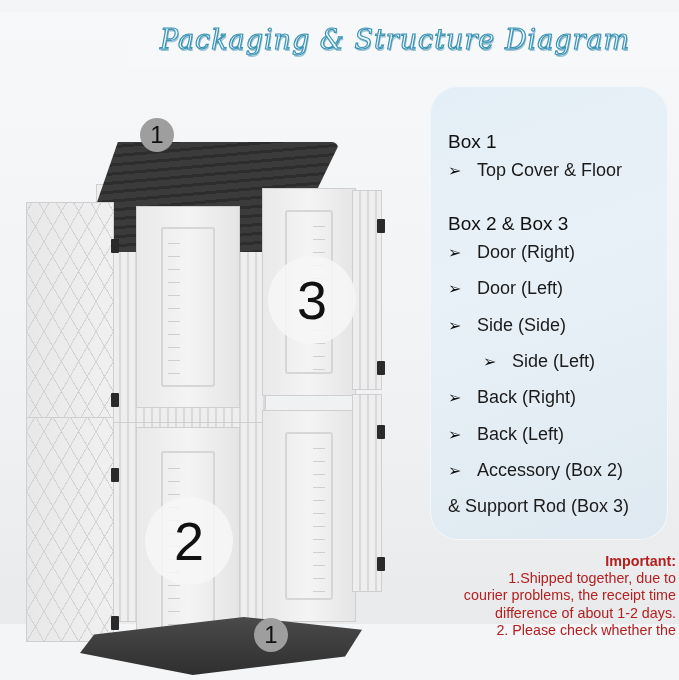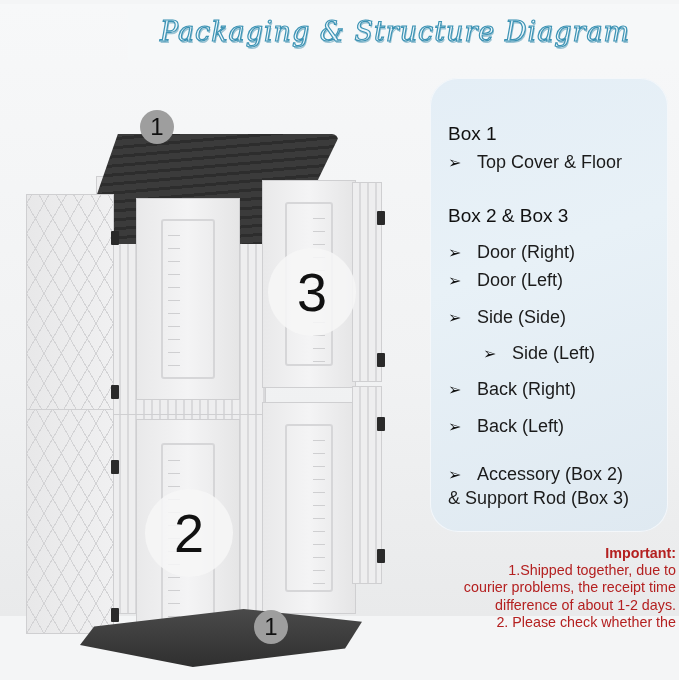--- a/index.html
+++ b/index.html
@@ -1,19 +1,19 @@
 <!DOCTYPE html>
 <html><head>
 <meta charset="utf-8">
 <style>
   * { box-sizing: border-box; margin: 0; padding: 0; }
   html, body { width: 679px; height: 680px; overflow: hidden; background: #f4f5f6; }
   body { font-family: "Liberation Sans", sans-serif; position: relative; }
 
-  .canvas { position: absolute; left: 0; top: 4px; width: 679px; height: 612px;
+  .canvas { position: absolute; left: 0; top: 12px; width: 679px; height: 612px;
     background: linear-gradient(180deg, #f7f8f9 0%, #f1f2f3 60%, #e9eaeb 100%); }
 
   .title-band { position: absolute; left: 128px; top: 6px; width: 551px; height: 50px; background: #f6f8f9; }
   .title { position: absolute; left: 160px; top: 12px; font-family: "DejaVu Serif", serif;
     font-style: italic; font-size: 27px; letter-spacing: 1px; color: #eaf6fb;
     -webkit-text-stroke: 1.2px #3d93b4; text-shadow: 1px 2px 0 #9cc4d4; white-space: nowrap; }
 
   
   .panel { position: absolute; left: 430px; top: 74px; width: 238px; height: 454px;
     border-radius: 28px; background: linear-gradient(160deg, #e4eef6 0%, #e8f1f7 40%, #dfe9f1 100%);
@@ -113,39 +113,39 @@
     <div class="badge small" style="left:254px; top:546px;">1</div>
   </div>
 
   <div class="panel">
     <div class="heading" style="top:33px;">Box 1</div>
     <div class="item" style="top:74px;">
       <span class="bullet">➢</span><span>Top Cover &amp; Floor</span>
     </div>
 
     <div class="heading" style="top:115px;">Box 2 &amp; Box 3</div>
-    <div class="item" style="top:156px;margin-top:8px;">
+    <div class="item" style="top:156px;">
       <span class="bullet">➢</span><span>Door (Right)</span>
     </div>
     <div class="item" style="top:192px;">
       <span class="bullet">➢</span><span>Door (Left)</span>
     </div>
     <div class="item" style="top:229px;">
       <span class="bullet">➢</span><span>Side (Side)</span>
     </div>
     <div class="item" style="top:265px;margin-left:35px;">
       <span class="bullet">➢</span><span>Side (Left)</span>
     </div>
     <div class="item" style="top:301px;">
       <span class="bullet">➢</span><span>Back (Right)</span>
     </div>
     <div class="item" style="top:338px;">
       <span class="bullet">➢</span><span>Back (Left)</span>
     </div>
-    <div class="item" style="top:374px;margin-top:12px;">
+    <div class="item" style="top:374px;">
       <span class="bullet">➢</span><span>Accessory (Box 2)</span>
     </div>
     <div class="item" style="top:410px;">&amp; Support Rod (Box 3)</div>
   </div>
 
   <div class="notice">
     <div class="label">Important:</div>
     <div>1.Shipped together, due to</div>
     <div>courier problems, the receipt time</div>
     <div>difference of about 1-2 days.</div>

